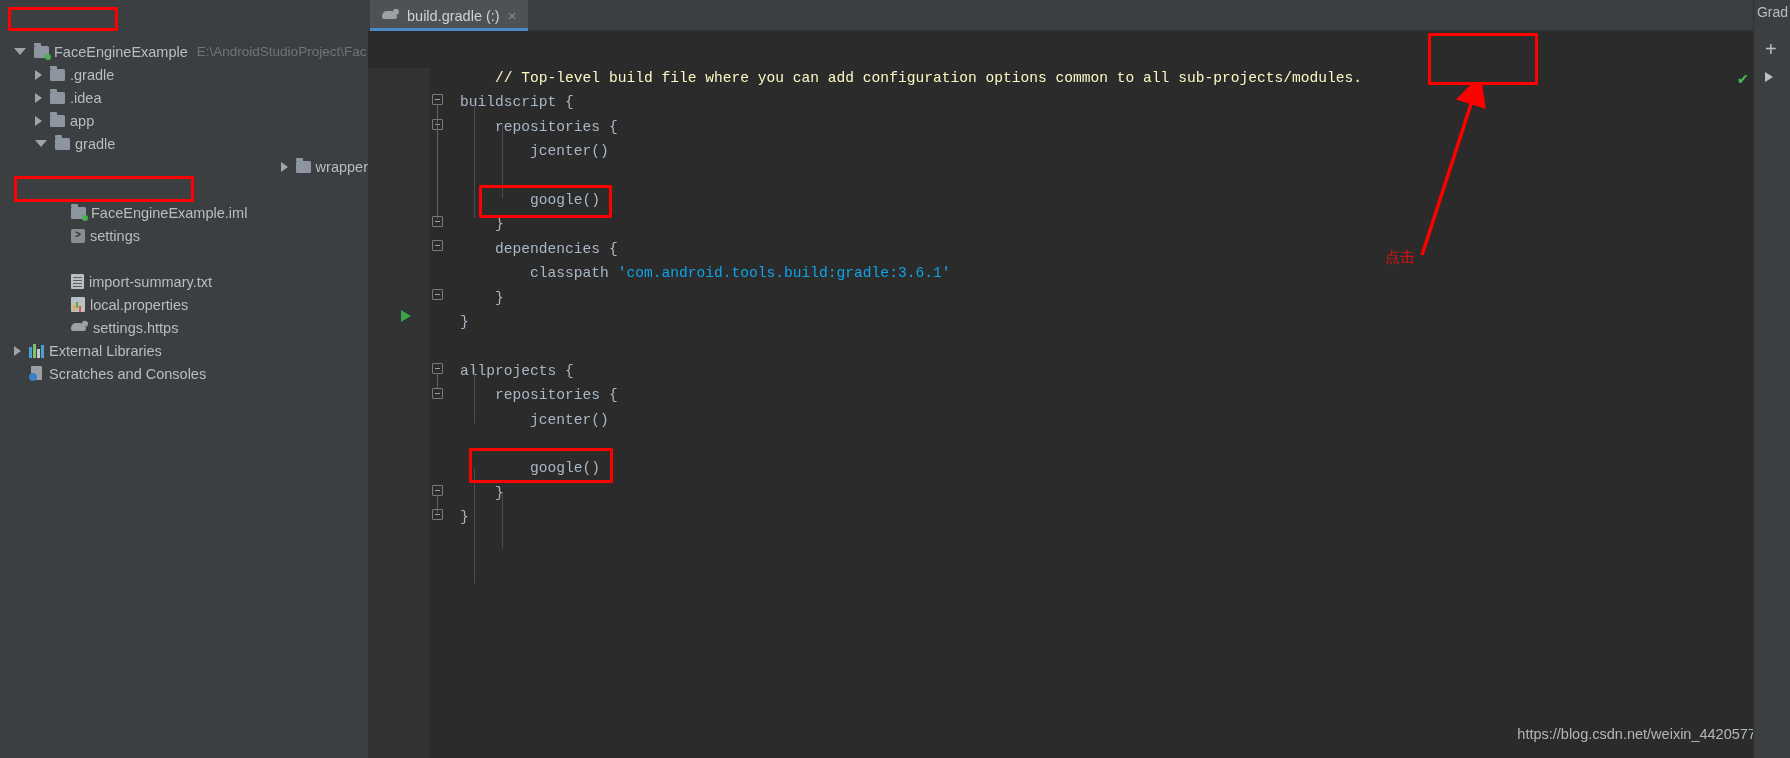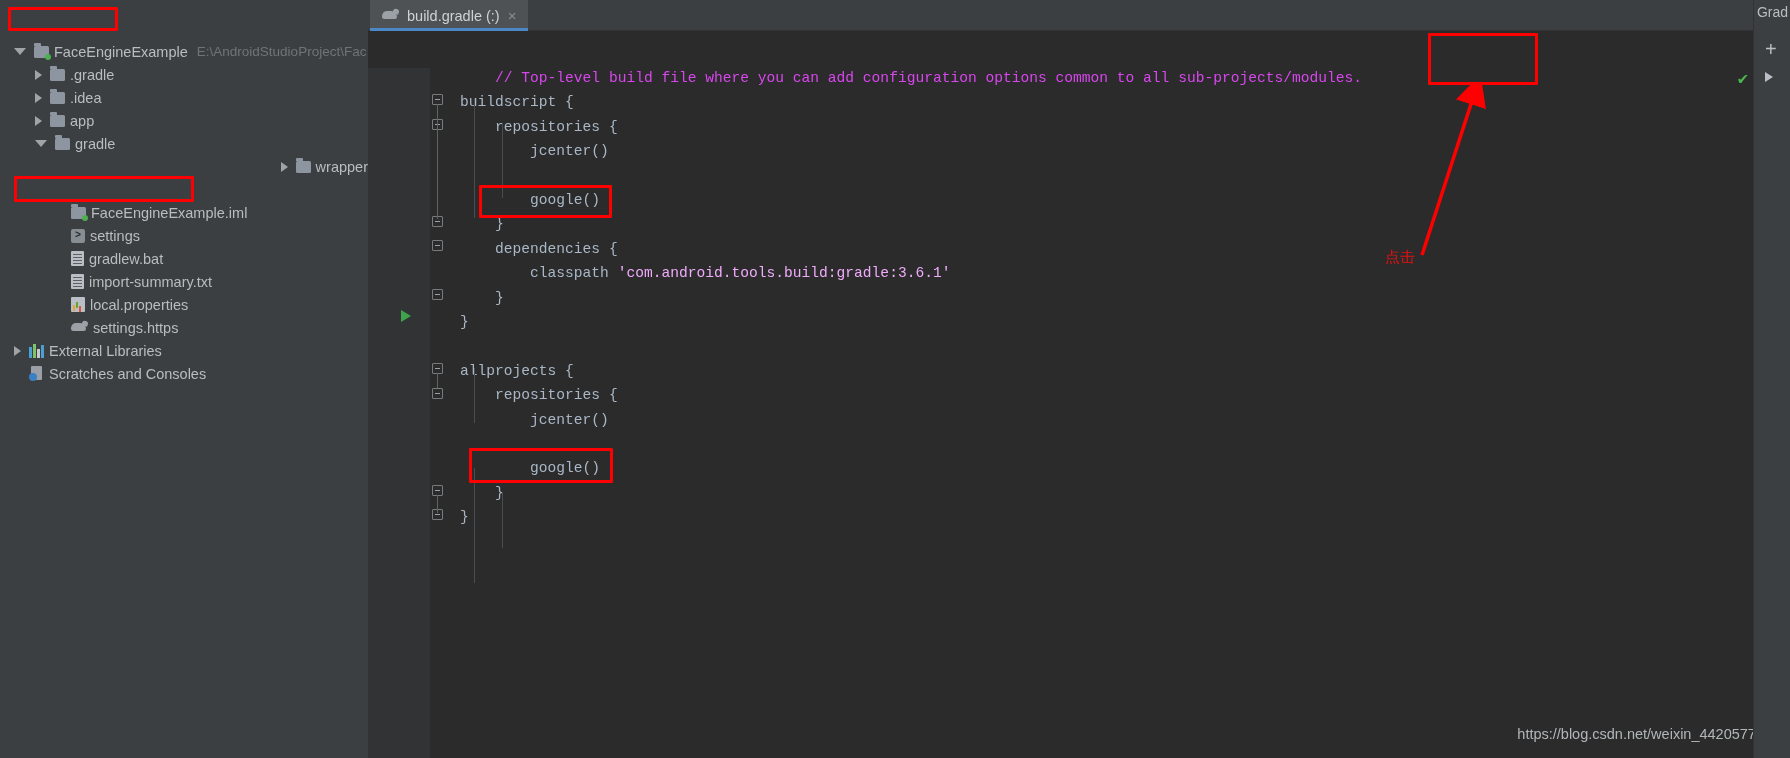--- a/index.html
+++ b/index.html
@@ -189,22 +189,22 @@
   #fold-col {
     position:absolute; left:62px; top:0; width:18px; height:690px; background:#2b2b2b;
   }
   .ln {
     position:absolute; right:8px; color:#606366; font-size:13.5px;
     font-family:"Liberation Mono", monospace; text-align:right;
   }
   .code-line {
     position:absolute; left:92px; white-space:pre; color:#a9b7c6;
   }
-  .cmt { color:#d946ef; }
-  .str { color:#f0abfc; }
+  .cmt { color:#fef9c3; }
+  .str { color:#0ea5e9; }
   .fold {
     position:absolute; left:64px; width:11px; height:11px;
     border:1px solid #777b7e; border-radius:1px; background:#2b2b2b;
   }
   .fold::after{
     content:""; position:absolute; left:2px; top:4px; width:5px;height:1px;
     background:#9aa0a6;
   }
   .fold-line {
     position:absolute; left:69px; width:1px; background:#5e6365;
@@ -322,27 +322,20 @@
           <span style="display:inline-block;width:8px;flex:0 0 auto"></span>
           <span class="folder badge"></span>
           <span class="row-label">FaceEngineExample.iml</span>
         </div>
         <div class="row" style="position: absolute; top: 190px; left: 0px; width: 368px;">
           <span style="display:inline-block;width:56px;flex:0 0 auto"></span>
           <span class="arrow blank"></span>
           <span style="display:inline-block;width:8px;flex:0 0 auto"></span>
           <span class="ic-sh">&gt;</span>
           <span class="row-label">settings</span>
-        </div>
-        <div class="row" style="position: absolute; top: 213px; left: 0px; width: 368px;">
-          <span style="display:inline-block;width:56px;flex:0 0 auto"></span>
-          <span class="arrow blank"></span>
-          <span style="display:inline-block;width:8px;flex:0 0 auto"></span>
-          <span class="ic-txt"></span>
-          <span class="row-label">gradlew.bat</span>
         </div>
         <div class="row" style="position: absolute; top: 236px; left: 0px; width: 368px;">
           <span style="display:inline-block;width:56px;flex:0 0 auto"></span>
           <span class="arrow blank"></span>
           <span style="display:inline-block;width:8px;flex:0 0 auto"></span>
           <span class="ic-txt"></span>
           <span class="row-label">import-summary.txt</span>
         </div>
         <div class="row" style="position: absolute; top: 259px; left: 0px; width: 368px;">
           <span style="display:inline-block;width:56px;flex:0 0 auto"></span>

